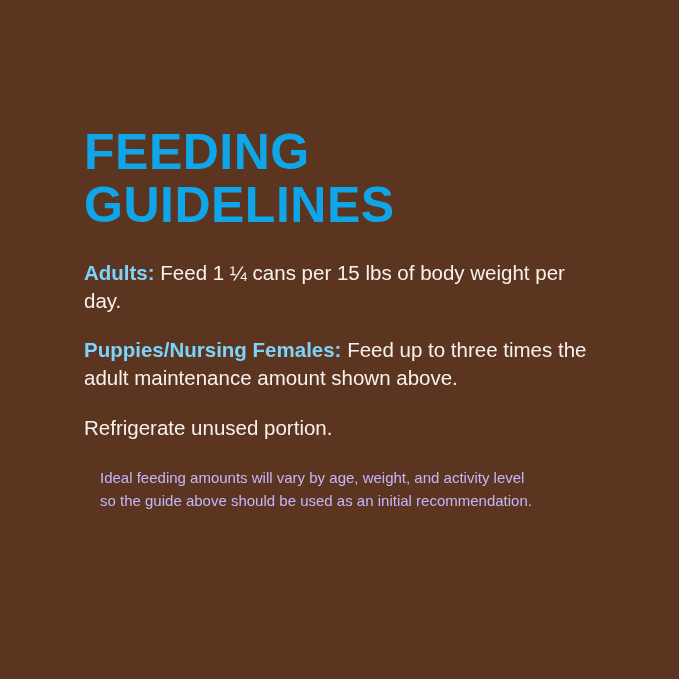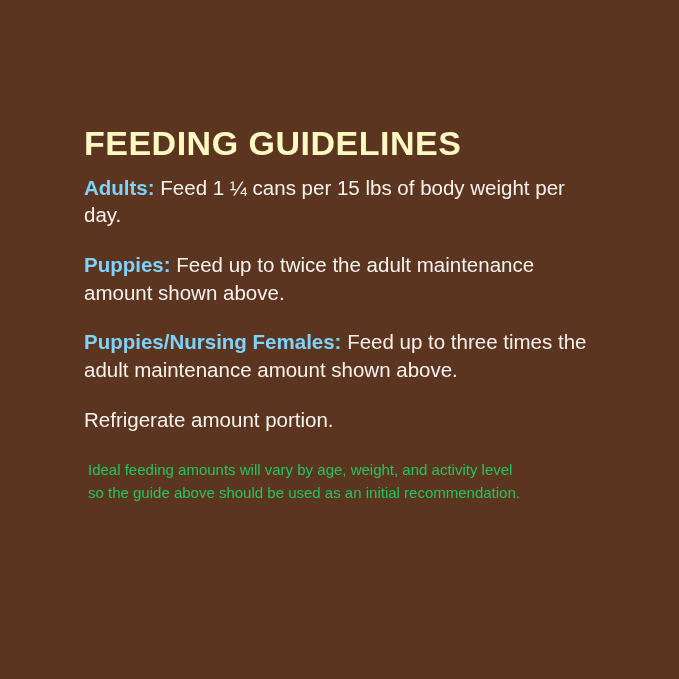--- a/index.html
+++ b/index.html
@@ -14,26 +14,26 @@
     color: #ffffff;
     overflow: hidden;
   }
   .panel {
     position: absolute;
     left: 84px;
     top: 126px;
     width: 520px;
   }
   .title {
-    font-size: 34px;
+    font-size: 50px;
     font-weight: 700;
     letter-spacing: 0.5px;
     line-height: 1.05;
-    margin: 0 0 12px 0;
-    color: #fef9c3;
+    margin: 0 0 28px 0;
+    color: #0ea5e9;
   }
   .para {
     font-size: 20.5px;
     line-height: 1.35;
     margin: 0 0 22px 0;
     color: #f7f2ee;
     max-width: 515px;
   }
   .para .lead {
     font-weight: 700;
@@ -41,47 +41,44 @@
   }
   .refrigerate {
     font-size: 20.5px;
     line-height: 1.35;
     margin: 0 0 26px 0;
     color: #f7f2ee;
   }
   .fineprint {
     font-size: 15px;
     line-height: 1.5;
-    color: #22c55e;
-    margin: 4px;
+    color: #c4b5fd;
+    margin: 16px;
     max-width: 500px;
   }
   .fineprint .line {
     display: block;
   }
 </style>
 </head>
 <body>
 
 <div class="panel">
 
   <h1 class="title">FEEDING GUIDELINES</h1>
 
   <p class="para">
     <span class="lead">Adults:</span><span> Feed 1 ¼ cans per 15 lbs of body weight per day.</span>
   </p>
 
-  <p class="para">
-    <span class="lead">Puppies:</span><span> Feed up to twice the adult maintenance amount shown above.</span>
-  </p>
 
   <p class="para">
     <span class="lead">Puppies/Nursing Females:</span><span> Feed up to three times the adult maintenance amount shown above.</span>
   </p>
 
-  <p class="refrigerate">Refrigerate amount portion.</p>
+  <p class="refrigerate">Refrigerate unused portion.</p>
 
   <p class="fineprint">
     <span class="line">Ideal feeding amounts will vary by age, weight, and activity level</span>
     <span class="line">so the guide above should be used as an initial recommendation.</span>
   </p>
 
 </div>
 
 </body></html>

